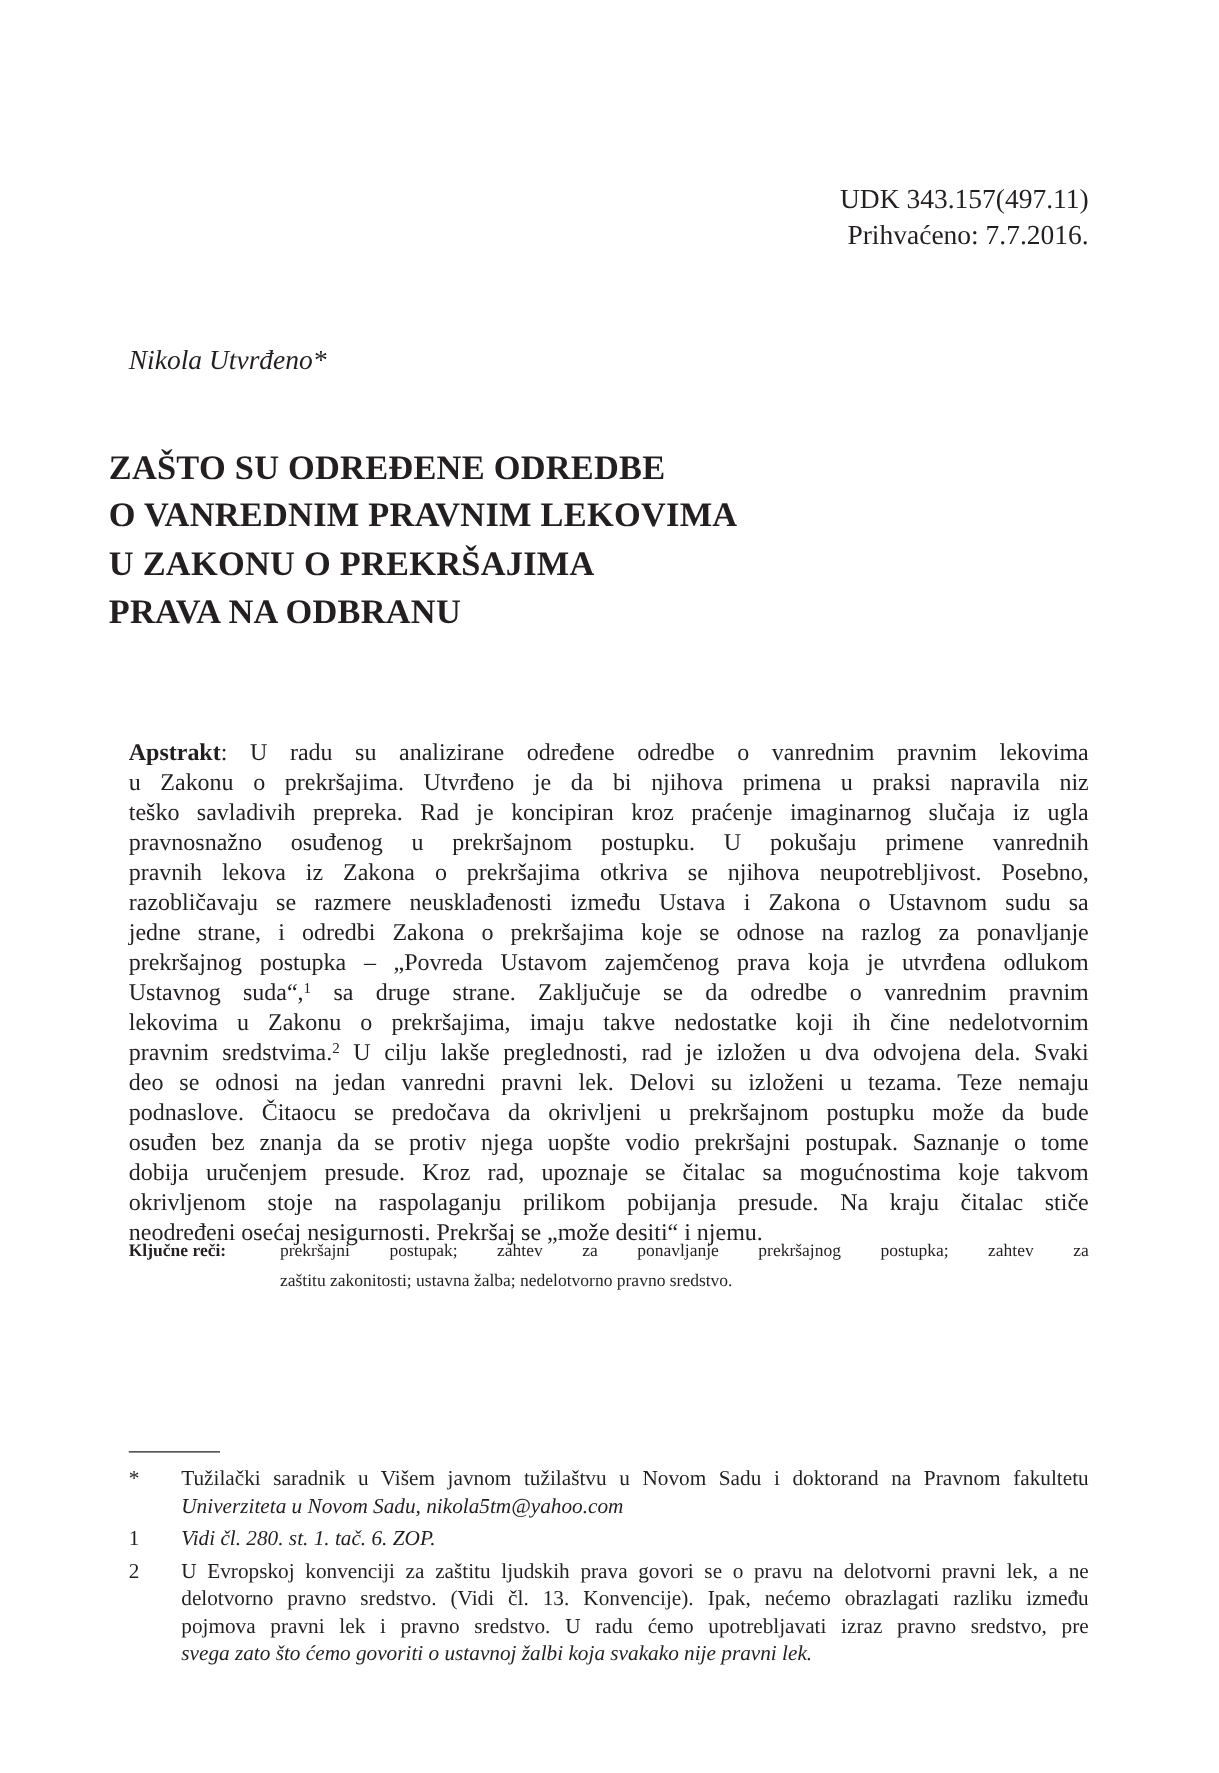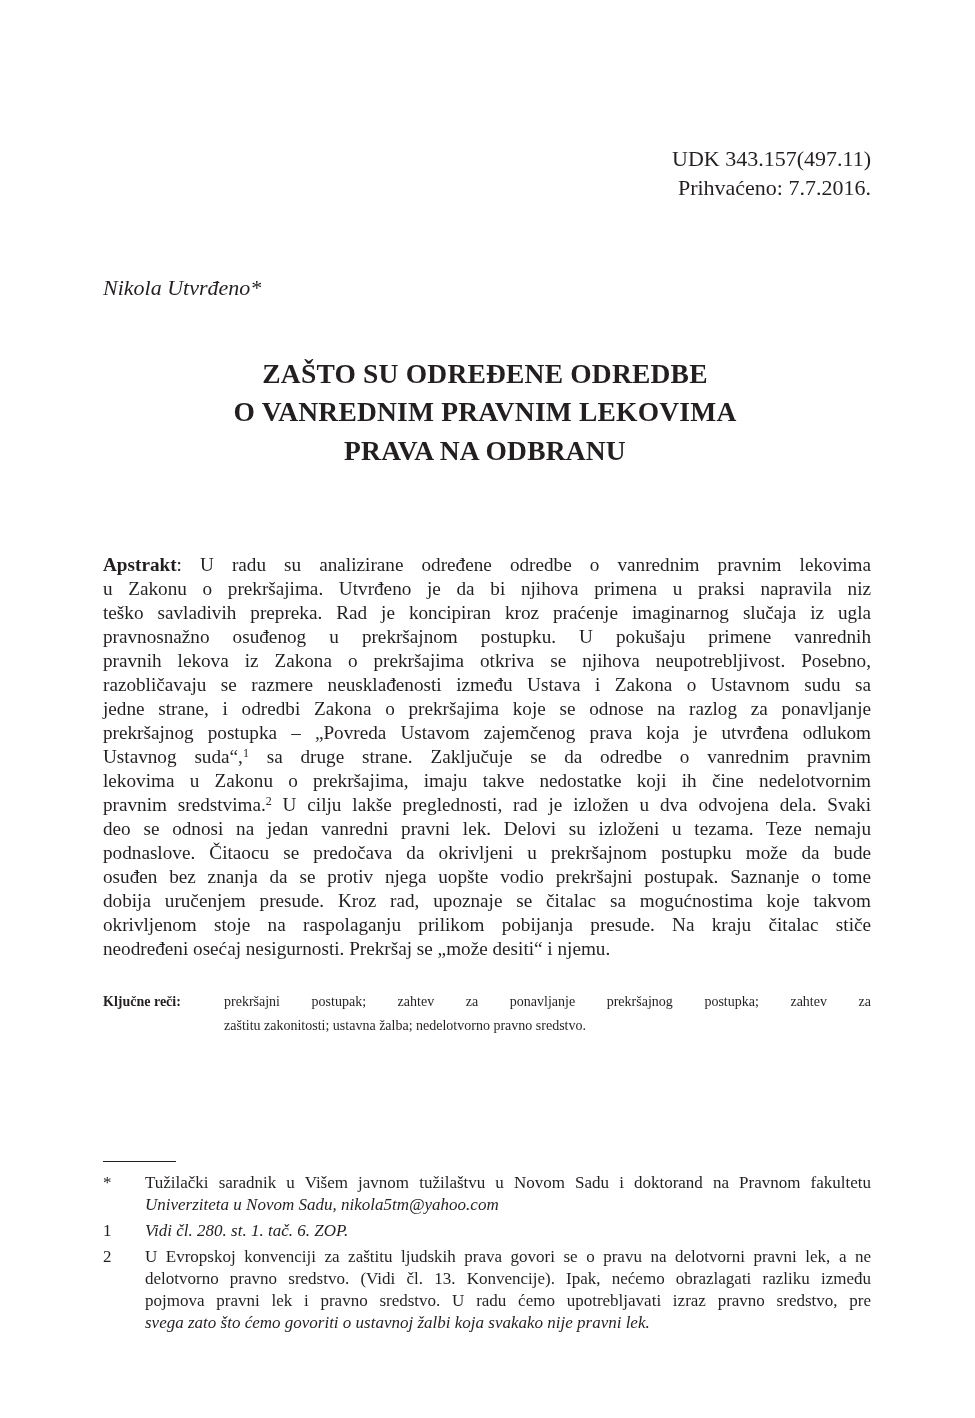--- a/index.html
+++ b/index.html
@@ -28,36 +28,35 @@
     .author {
       position: absolute;
       left: 103px;
       top: 273px;
       font-size: 22px;
       font-style: italic;
       line-height: 29px;
     }
     .title {
       position: absolute;
-      left: 101px;
+      left: 87px;
       width: 768px;
       top: 355px;
-      text-align: center;
       font-size: 27.5px;
       font-weight: bold;
       line-height: 38.4px;
       letter-spacing: 0.2px;
     }
     .title div { white-space: nowrap; }
 
     .abstract {
       position: absolute;
       left: 103px;
       width: 768px;
-      top: 553px;
+      top: 591px;
       font-size: 19.2px;
       line-height: 24px;
       text-align: justify;
     }
     .abstract .line {
       display: block;
       text-align: justify;
       text-align-last: justify;
       white-space: nowrap;
       height: 24px;
@@ -123,20 +122,21 @@
   <div class="udk-block">
     <div>UDK 343.157(497.11)</div>
     <div>Prihvaćeno: 7.7.2016.</div>
   </div>
 
   <div class="author">Nikola Utvrđeno*</div>
 
   <div class="title">
     <div>ZAŠTO SU ODREĐENE ODREDBE</div>
     <div>O VANREDNIM PRAVNIM LEKOVIMA</div>
+    <div>U ZAKONU O PREKRŠAJIMA</div>
     <div>PRAVA NA ODBRANU</div>
   </div>
 
   <div class="abstract">
     <span class="line"><span class="label">Apstrakt</span><span>: U radu su analizirane određene odredbe o vanrednim pravnim lekovima</span></span>
     <span class="line">u Zakonu o prekršajima. Utvrđeno je da bi njihova primena u praksi napravila niz</span>
     <span class="line">teško savladivih prepreka. Rad je koncipiran kroz praćenje imaginarnog slučaja iz ugla</span>
     <span class="line">pravnosnažno osuđenog u prekršajnom postupku. U pokušaju primene vanrednih</span>
     <span class="line">pravnih lekova iz Zakona o prekršajima otkriva se njihova neupotrebljivost. Posebno,</span>
     <span class="line">razobličavaju se razmere neusklađenosti između Ustava i Zakona o Ustavnom sudu sa</span>

